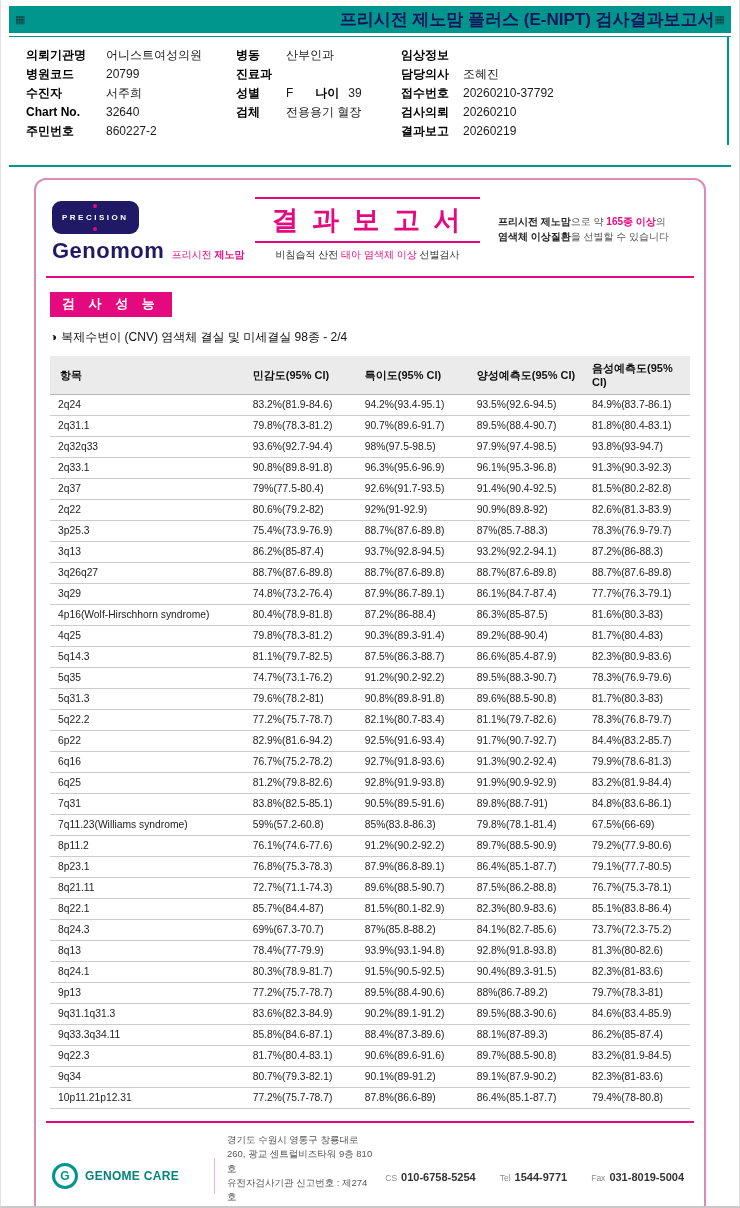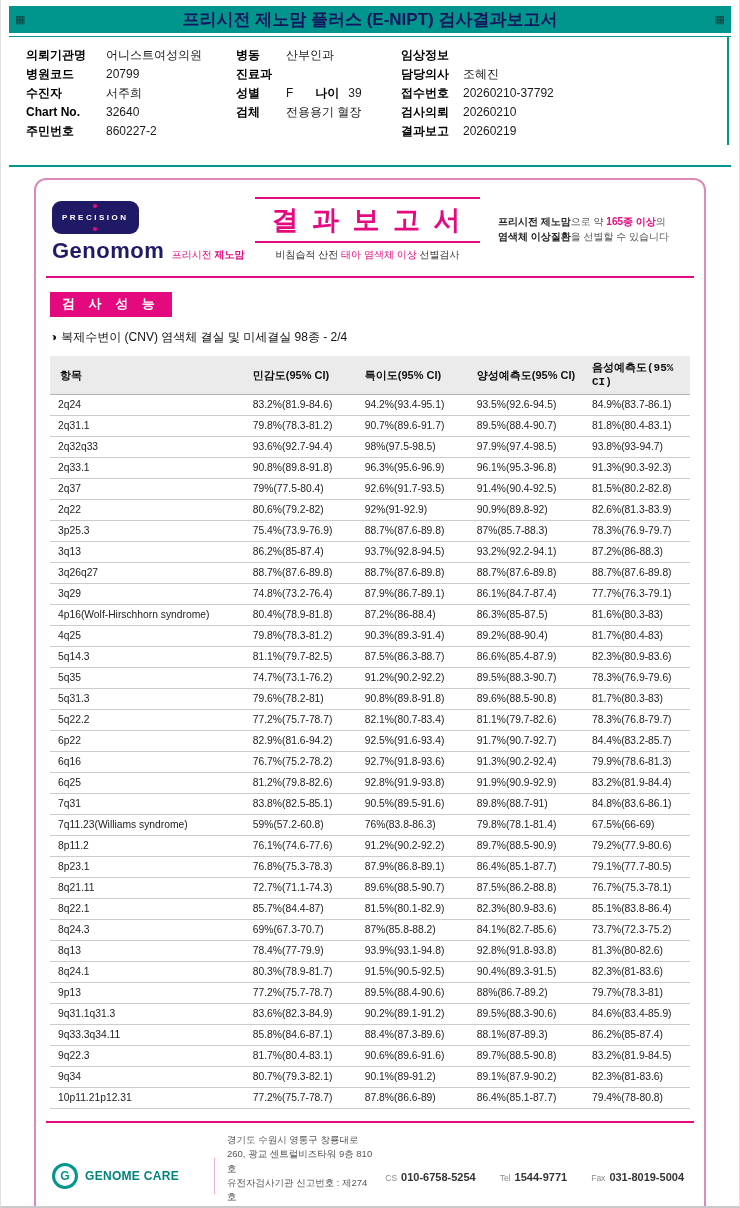--- a/index.html
+++ b/index.html
@@ -7,21 +7,21 @@
     --magenta:#e5097f;
     --pink-border:#de8ab8;
     --navy:#201a66;
   }
   *{margin:0;padding:0;box-sizing:border-box;}
   body{background:#ffffff;font-family:"Liberation Sans",sans-serif;}
   .page{width:740px;height:1208px;margin:0 auto;background:#fff;border-left:1px solid #e0e0e0;border-right:1px solid #e0e0e0;border-bottom:2px solid #c9c9c9;overflow:hidden;position:relative;}
 
   
   .banner{margin:6px 8px 0;background:var(--teal);height:27px;display:flex;align-items:center;padding:0 6px;}
-  .banner-title{flex:1;text-align:center;font-weight:bold;font-size:17px;color:#15155c;}
+  .banner-title{flex:1;text-align:right;font-weight:bold;font-size:17px;color:#15155c;}
   .banner-icon{font-size:11px;color:#123f3c;line-height:1;}
   .banner-underline{height:1px;background:var(--teal);margin:3px 8px 0;}
 
   
   .patient-info{display:flex;padding:9px 0 4px 25px;margin:0 10px 0 0;border-right:2px solid var(--teal);}
   .info-col.c1{width:210px;}
   .info-col.c2{width:165px;}
   .info-col.c3{flex:1;}
   .info-row{height:19px;line-height:19px;font-size:12px;white-space:nowrap;}
   .info-label{font-weight:bold;color:#000;display:inline-block;}
@@ -61,21 +61,21 @@
   .cnv-icon{margin-right:4px;}
 
   
   .perf-table{width:calc(100% - 8px);margin:0 4px;border-collapse:collapse;table-layout:fixed;}
   .perf-table th{background:#ebebeb;font-size:11px;font-weight:bold;color:#111;padding:5px 0 5px 14px;text-align:left;line-height:14px;border-bottom:1px solid #b5b5b5;}
   .perf-table th:first-child{text-align:left;padding-left:10px;}
   .perf-table th:nth-child(1){width:29.5%;}
   .perf-table th:nth-child(2){width:17.5%;}
   .perf-table th:nth-child(3){width:17.5%;}
   .perf-table th:nth-child(4){width:18%;}
-  .perf-table th:nth-child(5){width:17.5%;font-family:Liberation Mono, monospace;}
+  .perf-table th:nth-child(5){width:17.5%;}
   .perf-table td{font-size:10.3px;color:#222;padding:3px 0 3px 14px;line-height:14px;border-bottom:1px solid #cccccc;text-align:left;white-space:nowrap;overflow:hidden;}
   .perf-table td:first-child{padding-left:8px;}
 
   
   .report-footer{display:flex;align-items:center;margin-top:12px;border-top:2px solid var(--magenta);padding:10px 6px 0;gap:12px;}
   .footer-logo{display:flex;align-items:center;gap:7px;width:150px;}
   .logo-circle{width:26px;height:26px;min-width:26px;border-radius:50%;border:3px solid var(--teal);color:var(--teal);font-weight:bold;font-size:12px;display:flex;align-items:center;justify-content:center;}
   .logo-text{font-size:12px;font-weight:bold;color:#00847c;letter-spacing:.3px;white-space:nowrap;}
   .footer-vdivider{width:1px;height:36px;background:#ecb2d2;}
   .footer-address{flex:1;font-size:9.5px;color:#555;line-height:1.5;}
@@ -302,21 +302,21 @@
           <tr>
             <td>7q31</td>
             <td>83.8%(82.5-85.1)</td>
             <td>90.5%(89.5-91.6)</td>
             <td>89.8%(88.7-91)</td>
             <td>84.8%(83.6-86.1)</td>
           </tr>
           <tr>
             <td>7q11.23(Williams syndrome)</td>
             <td>59%(57.2-60.8)</td>
-            <td>76%(83.8-86.3)</td>
+            <td>85%(83.8-86.3)</td>
             <td>79.8%(78.1-81.4)</td>
             <td>67.5%(66-69)</td>
           </tr>
           <tr>
             <td>8p11.2</td>
             <td>76.1%(74.6-77.6)</td>
             <td>91.2%(90.2-92.2)</td>
             <td>89.7%(88.5-90.9)</td>
             <td>79.2%(77.9-80.6)</td>
           </tr>

